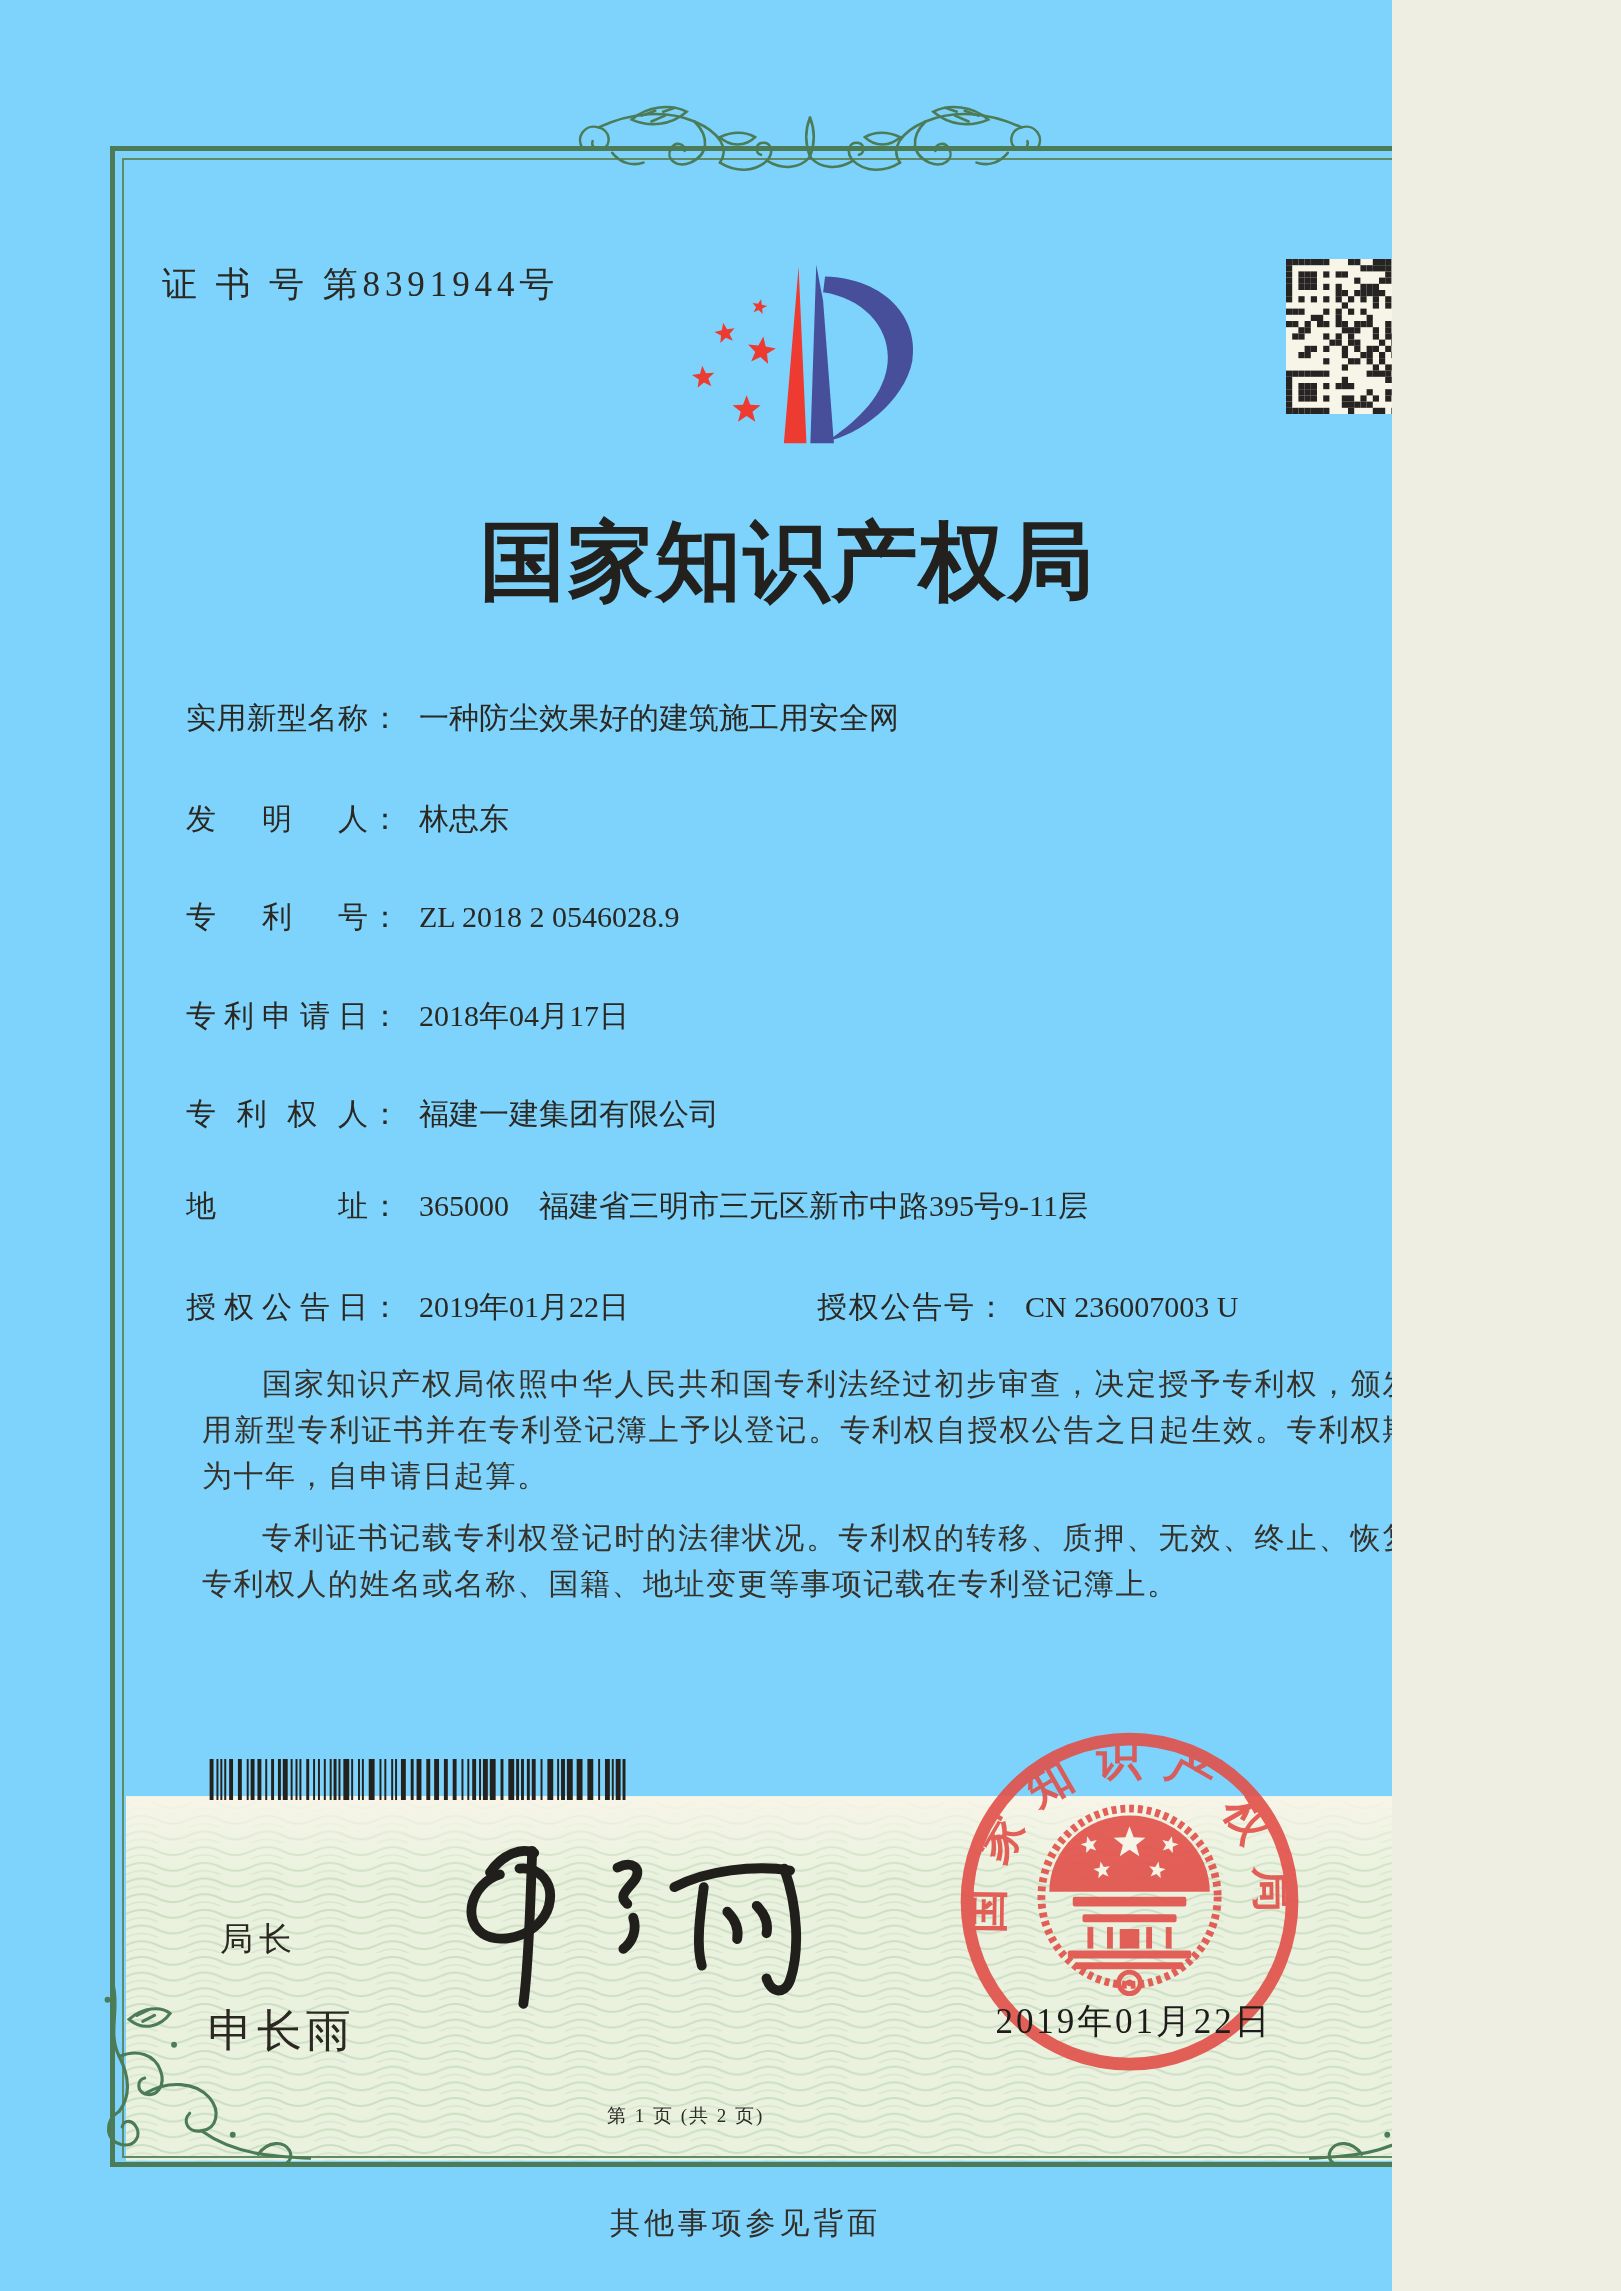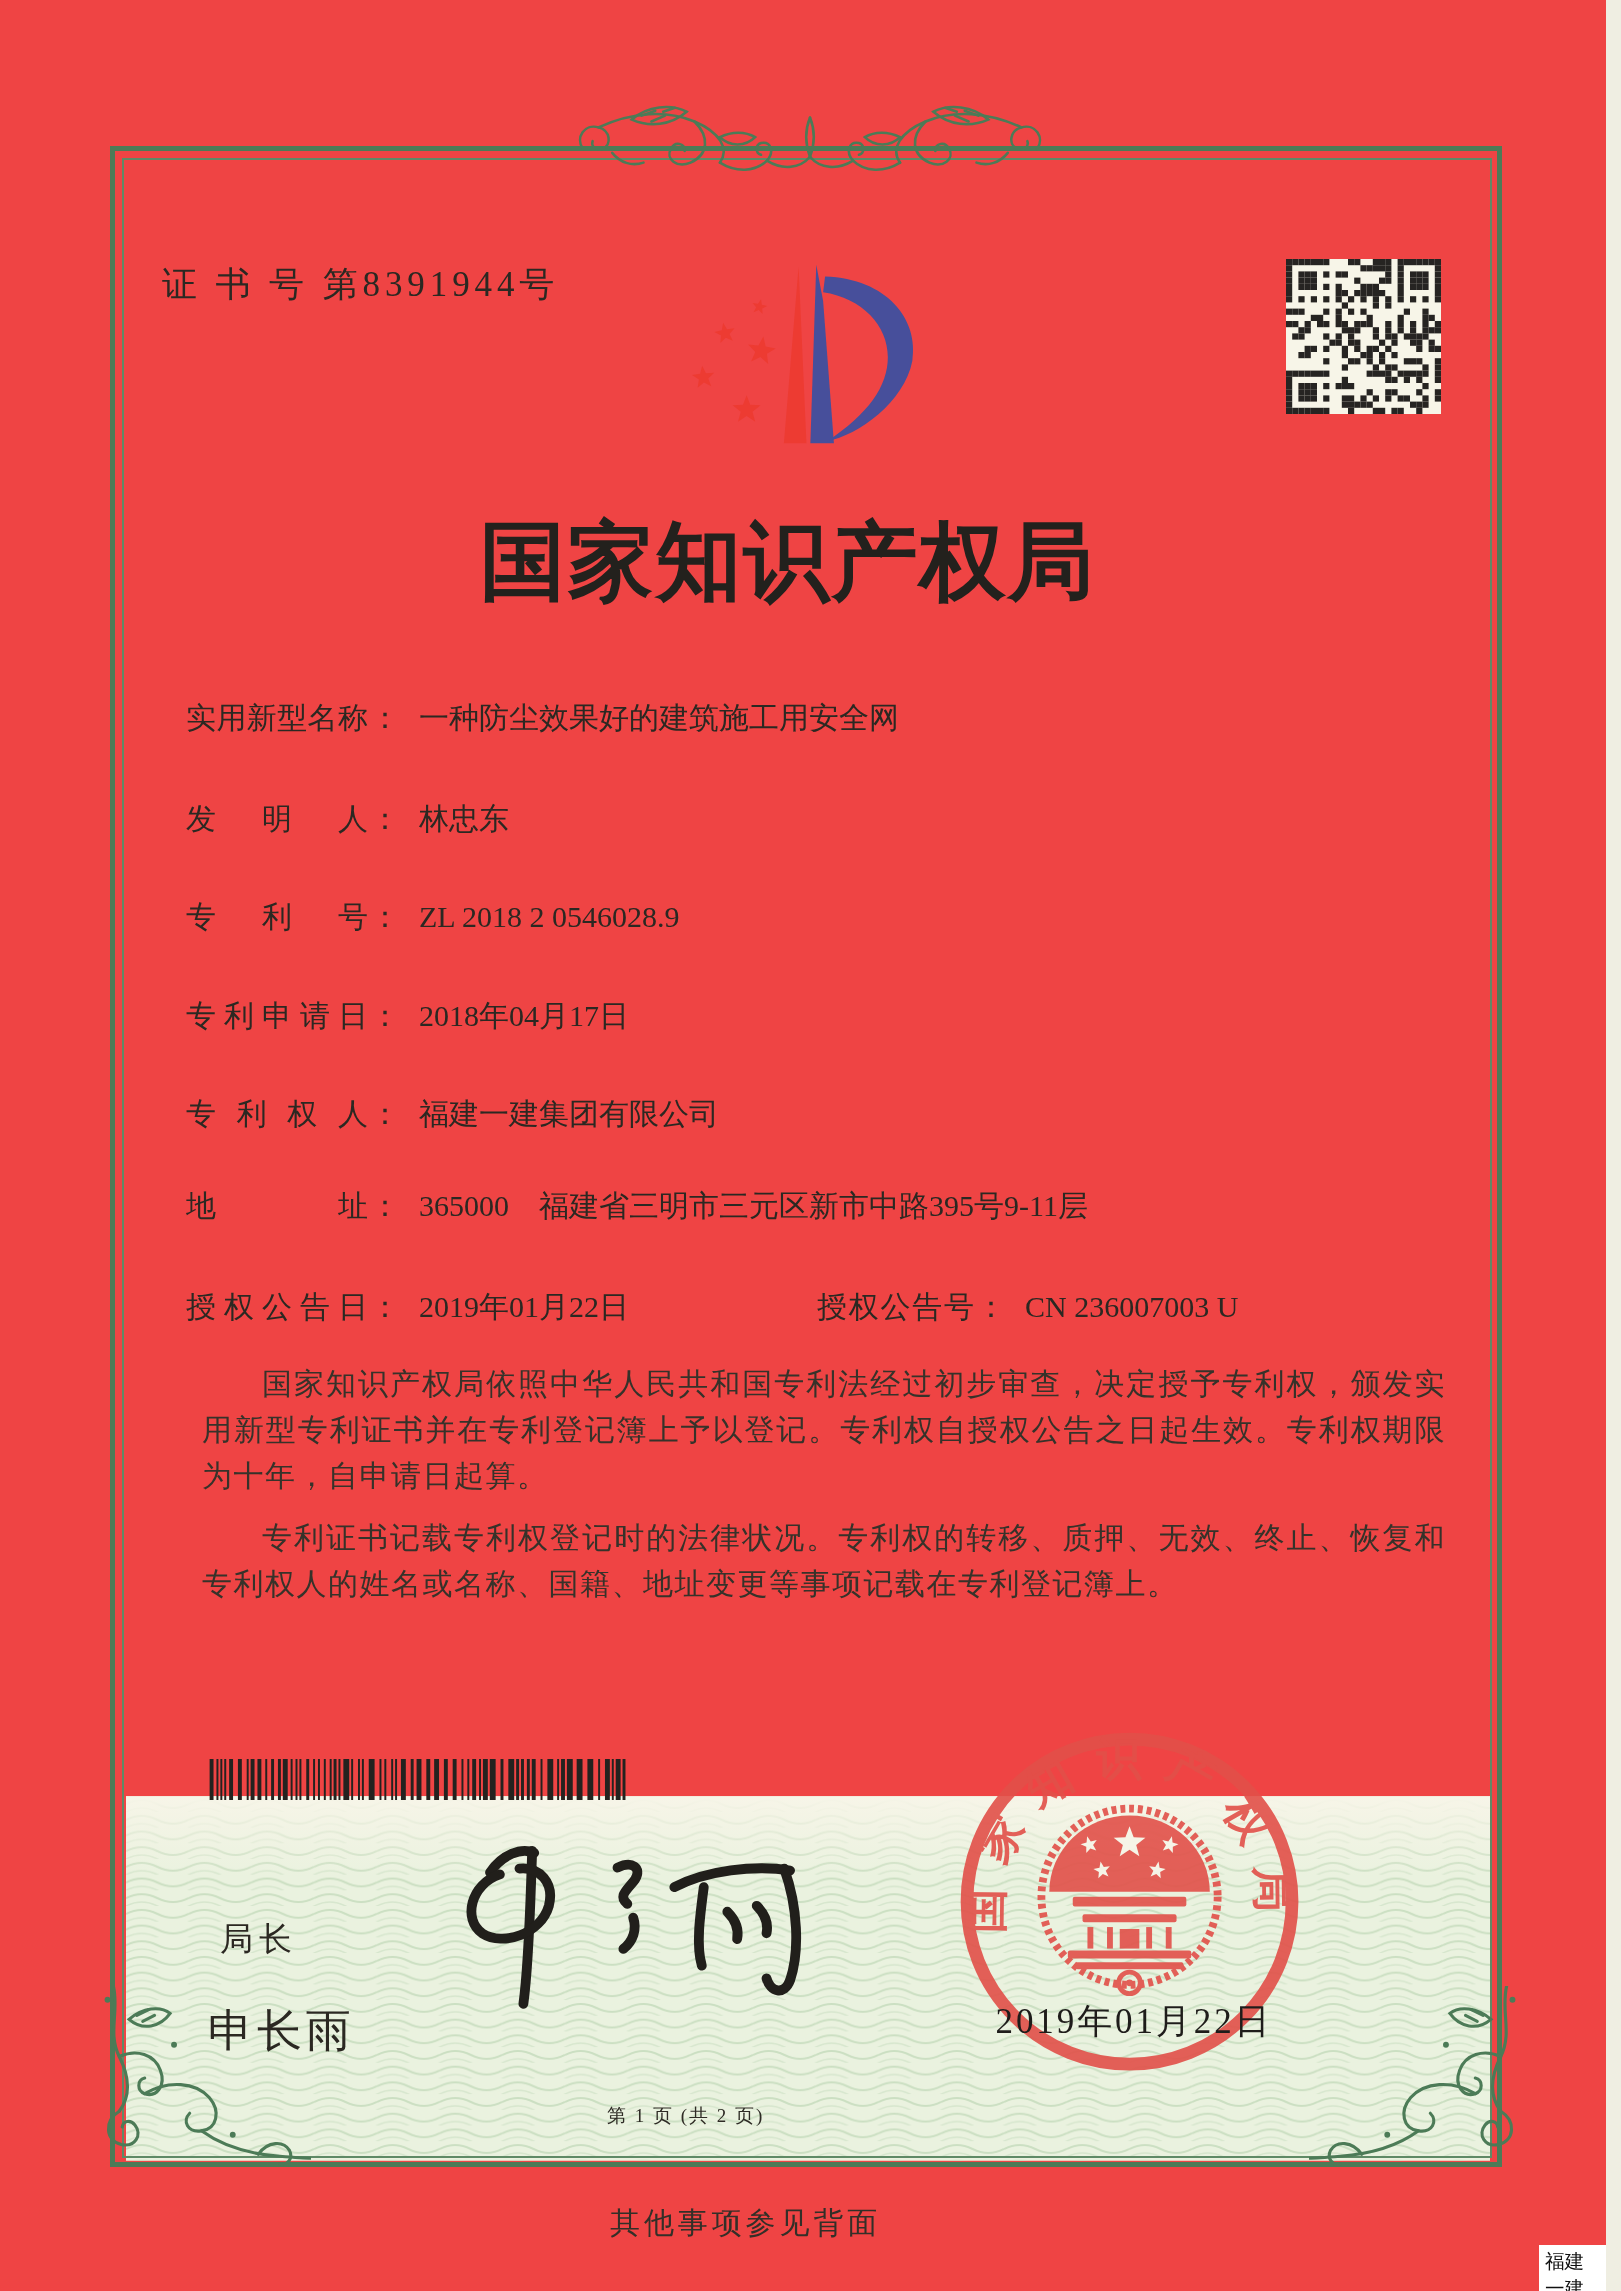--- a/index.html
+++ b/index.html
@@ -1,17 +1,17 @@
 <!DOCTYPE html>
 <html><head>
 <meta charset="utf-8">
 <style>
   html,body{margin:0;padding:0;}
   body{width:1621px;height:2292px;background:#efeee2;font-family:"Liberation Serif","DejaVu Serif",serif;}
-  .page{position:relative;width:1606px;height:2292px;background:#ef4444;overflow:hidden;}
+  .page{position:relative;width:1392px;height:2292px;background:#7dd3fc;overflow:hidden;}
   .frame-outer{position:absolute;left:110px;top:146px;width:1382px;height:2011px;border:5.9px solid #4c7b57;}
   .frame-inner{position:absolute;left:122px;top:158px;width:1366px;height:1996px;border:2px solid #5f8a66;}
   .abs{position:absolute;}
   .cert-no{left:162px;top:261px;font-size:35px;color:#2b2822;letter-spacing:4.9px;}
   .title{left:91px;top:504px;width:1393px;text-align:center;font-size:86px;font-weight:600;color:#23211d;letter-spacing:2px;}
   .frow{left:186px;height:43px;font-size:30px;color:#2b2822;white-space:nowrap;}
   .flabel{display:inline-flex;justify-content:space-between;width:182px;vertical-align:top;}
   .fcolon{display:inline-block;margin-left:2px;}
   .fvalue{display:inline-block;margin-left:19px;}
   .grant2{position:absolute;left:631px;top:0;}

